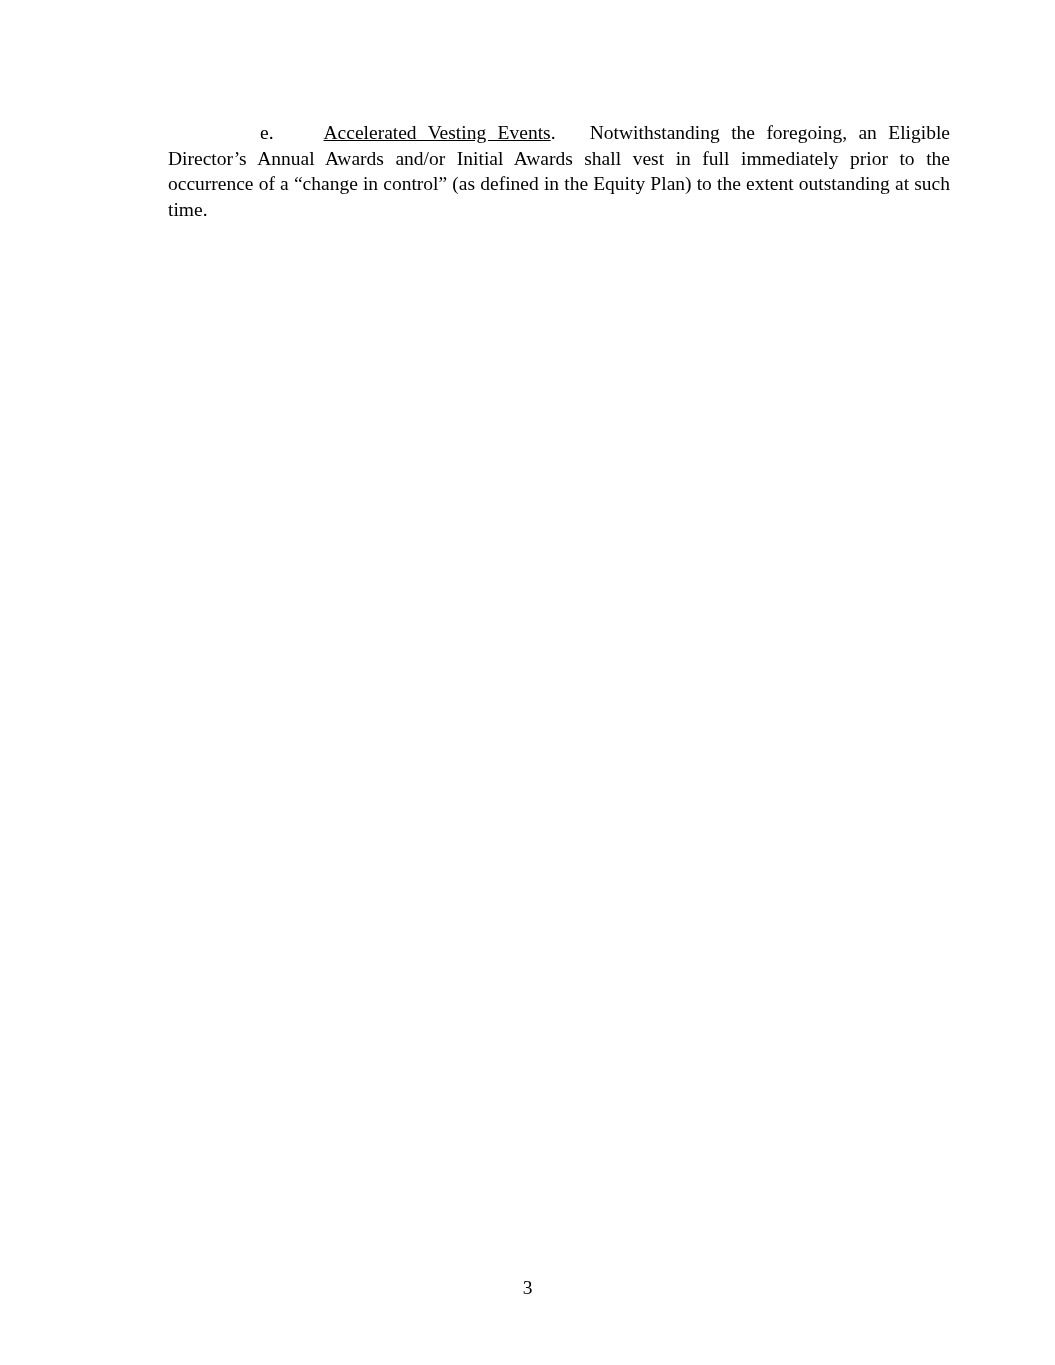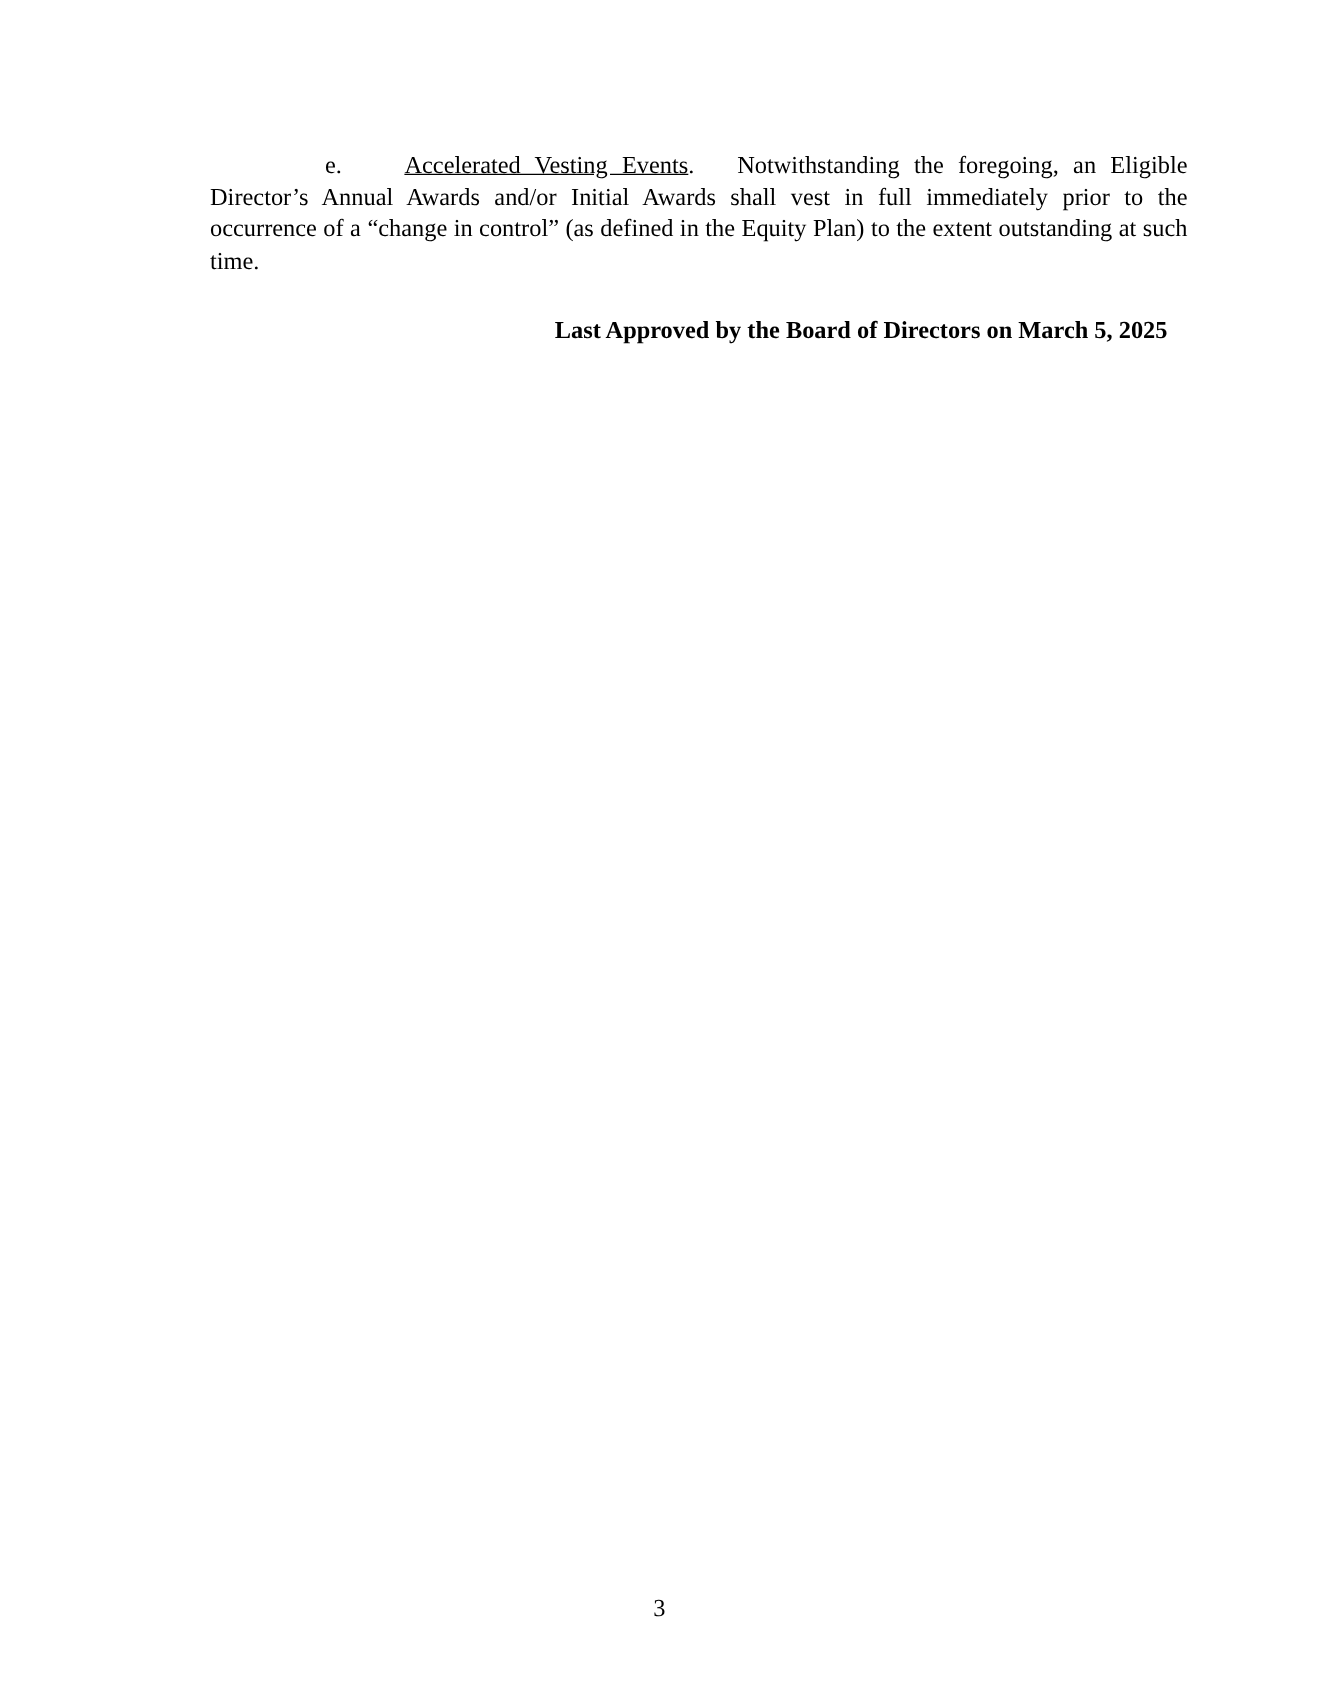--- a/index.html
+++ b/index.html
@@ -68,17 +68,16 @@
 </style>
 </head>
 <body>
 
 <div class="page">
 
   <div class="content">
     <p class="body-paragraph"><span class="indent"></span><span>e.</span><span class="gap-after-letter"></span><span class="run-in-heading">Accelerated Vesting Events</span><span>.</span>&nbsp;&nbsp; <span>Notwithstanding the foregoing, an Eligible Director’s Annual Awards and/or Initial Awards shall vest in full immediately prior to the occurrence of a “change in control” (as defined in the Equity Plan) to the extent outstanding at such time.</span></p>
   </div>
 
-  <div class="approval-line">Last Approved by the Board of Directors on March 5, 2025</div>
 
   <div class="page-number">3</div>
 
 </div>
 
 </body></html>

